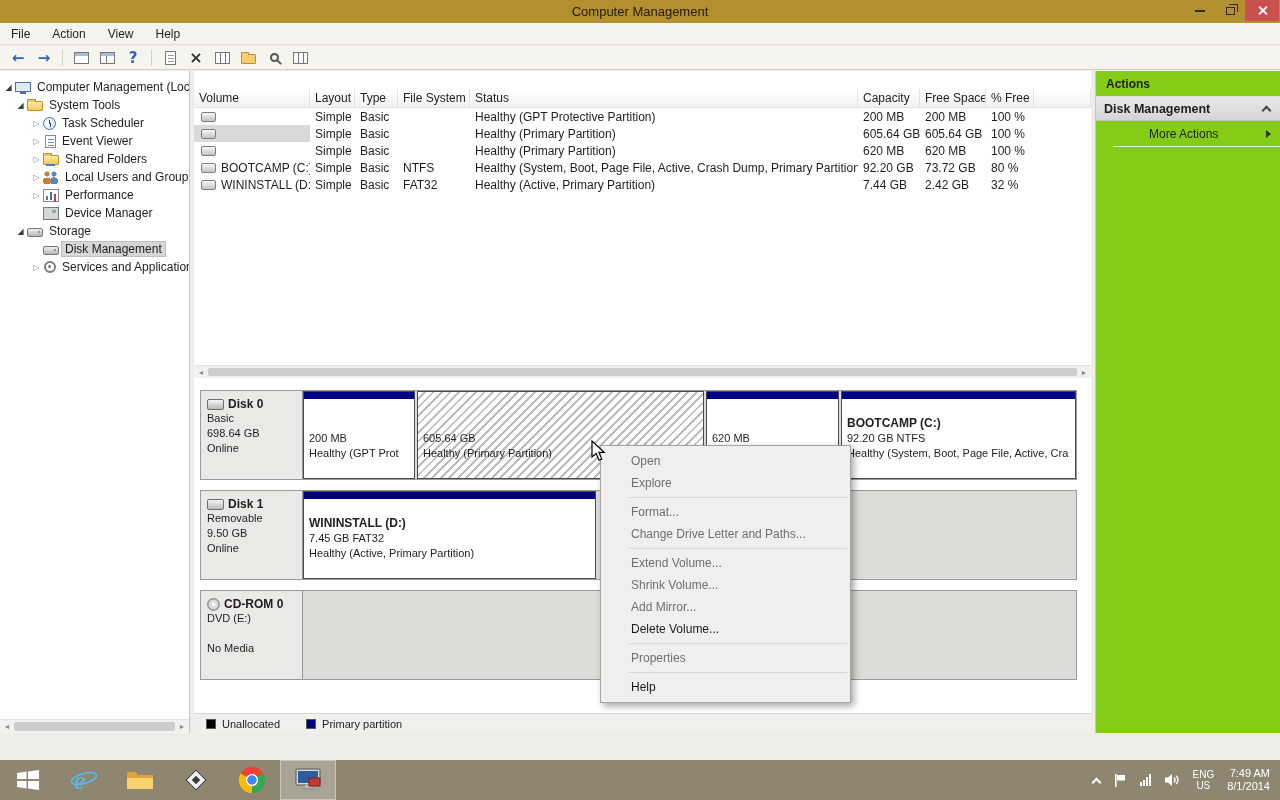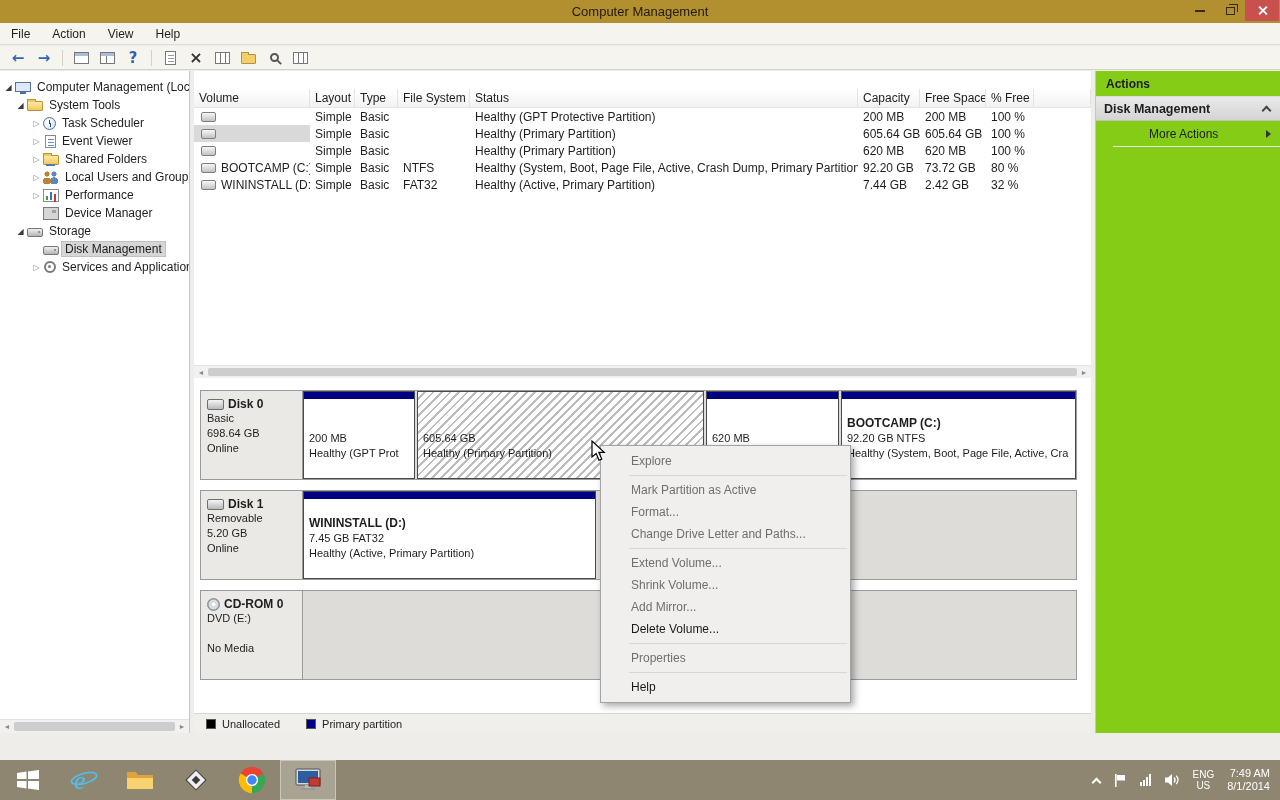--- a/index.html
+++ b/index.html
@@ -424,21 +424,21 @@
           </div>
         </div>
 
         <div class="disk-row">
           <div class="disk-label">
             <div class="dname">
                 <span class="dicon hdd"></span>
                 <span>Disk 1</span>
               </div>
             <div class="dline">Removable</div>
-            <div class="dline">5.20 GB</div>
+            <div class="dline">9.50 GB</div>
             <div class="dline">Online</div>
           </div>
           <div class="parts">
             <div class="part" style="width:293px">
               <div class="pstrip"></div>
               <div class="pbody">
                 <div class="pl pname">WININSTALL  (D:)</div>
                 <div class="pl">7.45 GB FAT32</div>
                 <div class="pl">Healthy (Active, Primary Partition)</div>
               </div>
@@ -487,23 +487,23 @@
         <span class="tri-r"></span>
       </div>
     </div>
 
   </div>
 
   <div id="bottomstrip"></div>
 </div>
 
 <div id="cmenu">
+  <div class="cmi dis">Open</div>
   <div class="cmi dis">Explore</div>
   <div class="cmsep"></div>
-  <div class="cmi dis">Mark Partition as Active</div>
   <div class="cmi dis">Format...</div>
   <div class="cmi dis">Change Drive Letter and Paths...</div>
   <div class="cmsep"></div>
   <div class="cmi dis">Extend Volume...</div>
   <div class="cmi dis">Shrink Volume...</div>
   <div class="cmi dis">Add Mirror...</div>
   <div class="cmi">Delete Volume...</div>
   <div class="cmsep"></div>
   <div class="cmi dis">Properties</div>
   <div class="cmsep"></div>

